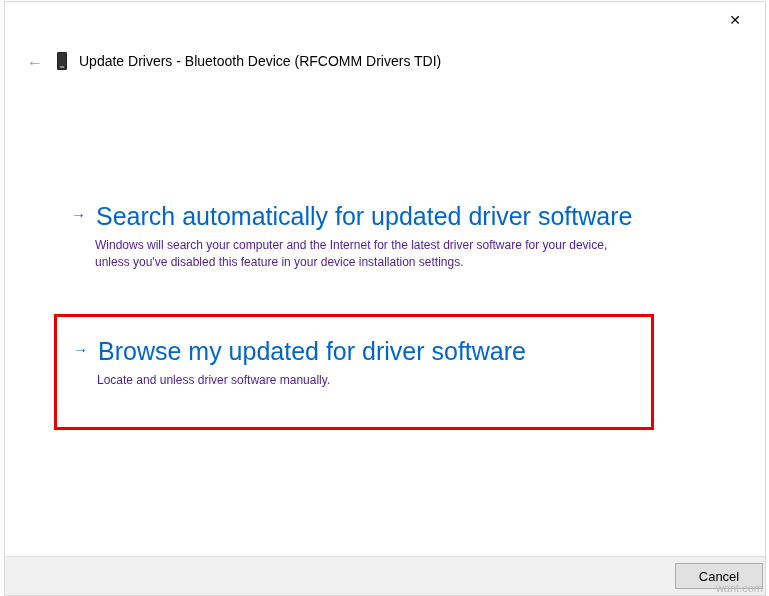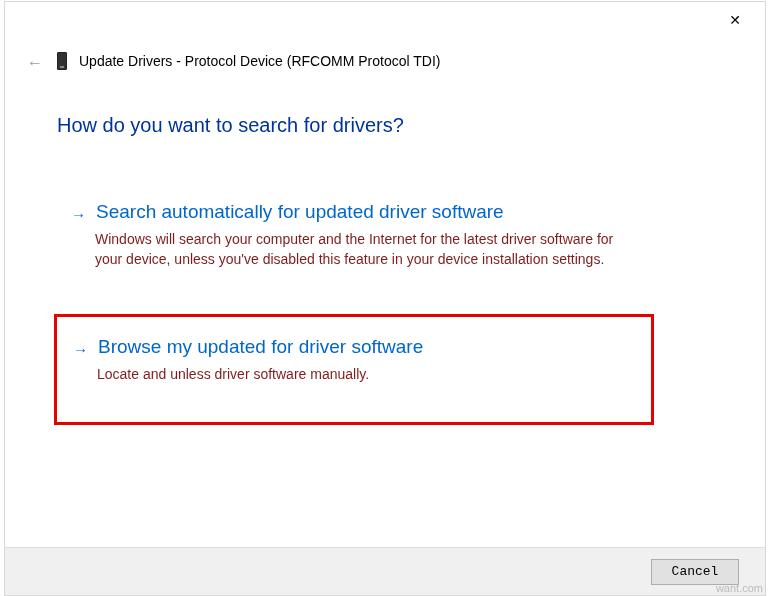--- a/index.html
+++ b/index.html
@@ -100,47 +100,46 @@
     }
     .opt-arrow {
       color: #0066cc;
       font-size: 15px;
       margin-top: 4px;
       margin-left: 6px;
       flex-shrink: 0;
     }
     .option-2 .opt-arrow { margin-left: 12px; }
     .opt-title {
-      font-size: 19px;
+      font-size: 25px;
       color: #0066cc;
       font-weight: 400;
       line-height: 1.3;
     }
     .opt-desc {
-      font-size: 14px;
-      color: #7f1d1d;
+      font-size: 12px;
+      color: #4c1d95;
       margin-top: 4px;
       margin-left: 30px;
       line-height: 1.45;
       max-width: 540px;
     }
     .option-2 .opt-desc { margin-left: 36px; }
     .footer {
       position: absolute;
       bottom: 0;
       left: 0;
       right: 0;
-      height: 48px;
+      height: 39px;
       background: #f0f0f0;
       border-top: 1px solid #ddd;
       display: flex;
       justify-content: flex-end;
       align-items: center;
-      padding-right: 26px;
-      font-family: Liberation Mono, monospace;
+      padding-right: 2px;
     }
     .cancel-btn {
       width: 88px;
       height: 26px;
       background: #e1e1e1;
       border: 1px solid #adadad;
       font-size: 13px;
       color: #000;
       cursor: pointer;
       font-family: inherit;
@@ -159,24 +158,23 @@
 
 <div class="dialog-frame">
 
   <div class="close-btn">
     <span>✕</span>
   </div>
 
   <div class="header-row">
     <span class="back-arrow">←</span>
     <span class="device-icon"></span>
-    <span class="header-title">Update Drivers - Protocol Device (RFCOMM Protocol TDI)</span>
+    <span class="header-title">Update Drivers - Bluetooth Device (RFCOMM Drivers TDI)</span>
   </div>
 
-  <div class="main-question">How do you want to search for drivers?</div>
 
   <div class="option option-1">
     <div class="opt-row">
       <span class="opt-arrow">→</span>
       <span class="opt-title">Search automatically for updated driver software</span>
     </div>
     <div class="opt-desc">Windows will search your computer and the Internet for the latest driver software for your device, unless you've disabled this feature in your device installation settings.</div>
   </div>
 
   <div class="option option-2">

